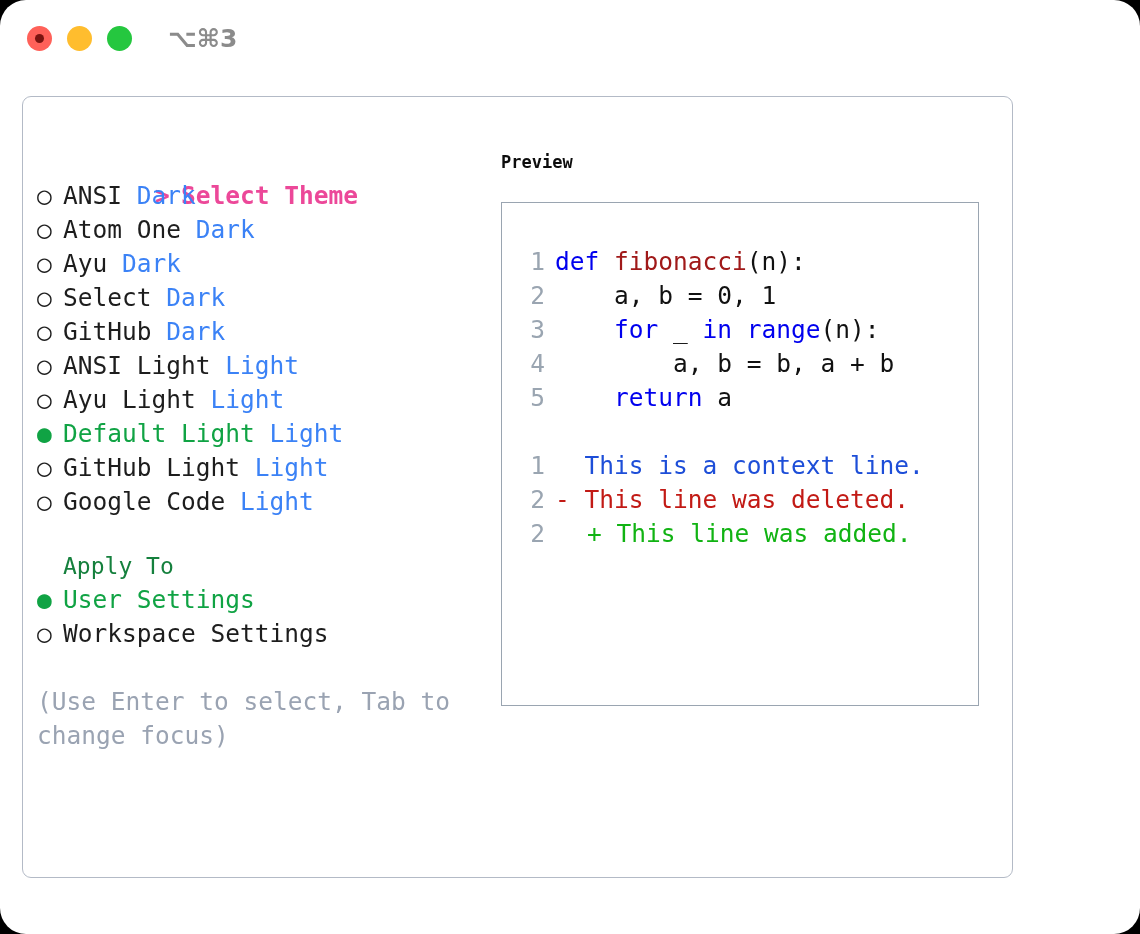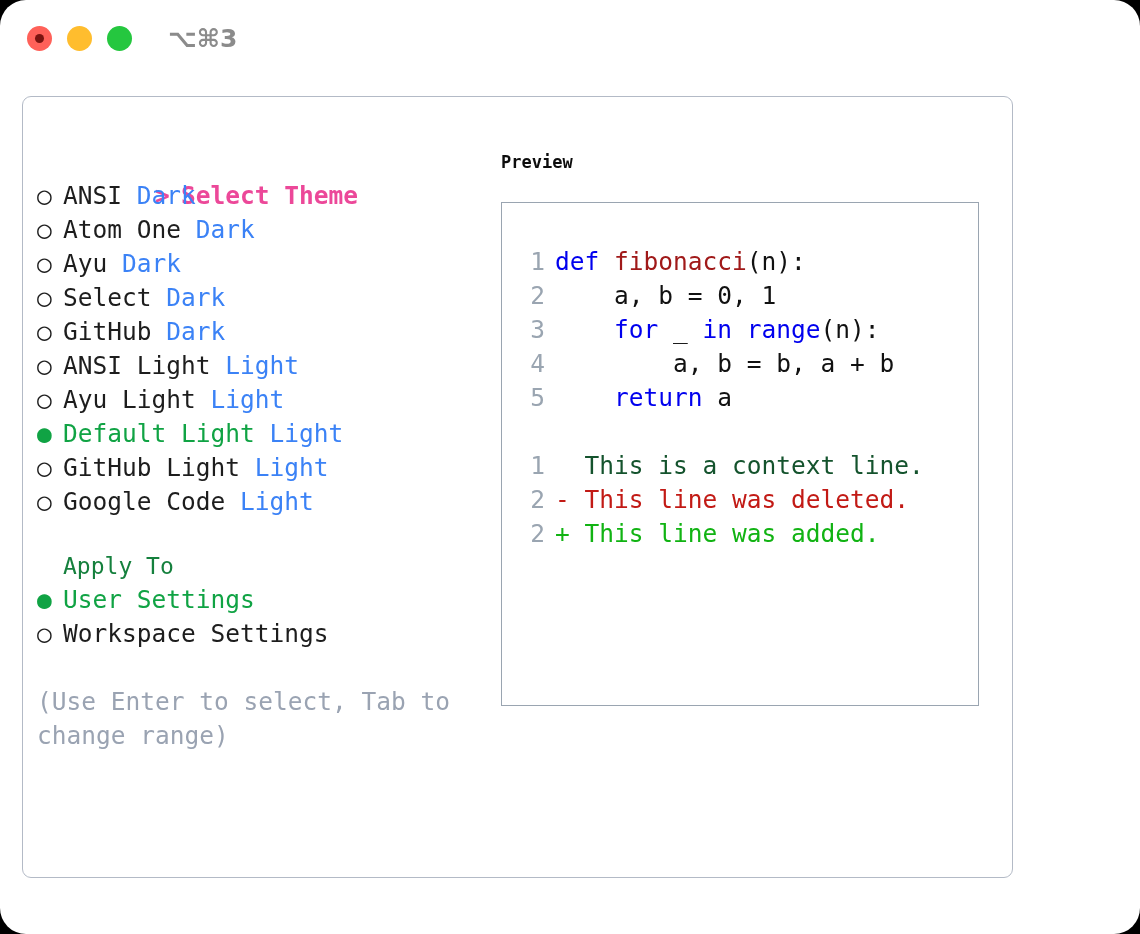--- a/index.html
+++ b/index.html
@@ -158,23 +158,23 @@
     display: inline-block;
     width: 26px;
     text-align: right;
     color: #9aa5b1;
     margin-right: 10px;
   }
   .kw   { color: #0000ee; }
   .fn   { color: #a01919; }
   .pl   { color: #111111; }
   .blank-line { height: 34px; }
-  .ctx  { color: #14532d; }
+  .ctx  { color: #1d4ed8; }
   .del  { color: #c21a15; }
-  .add  { color: #11b313; }
+  .add  { color: #11b313; margin-left: 32px; }
 </style>
 </head>
 <body>
 
 <div id="window">
 
   <div id="titlebar">
     <div class="light red">
       <span class="dot"></span>
     </div>
@@ -206,21 +206,21 @@
 
       <div class="spacer-sm"></div>
 
       <div class="section-label">Apply To</div>
 
       <div id="apply-rows">
           <div class="row"><span class="marker sel-dot">●</span><span class="sel">User Settings</span></div>
           <div class="row"><span class="marker">○</span><span>Workspace Settings</span></div>
         </div>
 
-      <div id="hint">(Use Enter to select, Tab to change range)</div>
+      <div id="hint">(Use Enter to select, Tab to change focus)</div>
     </div>
 
     <div id="right-col">
       <div id="preview-title">Preview</div>
       <div id="preview-box">
         <div id="code"><div class="cline"><span class="ln">1</span><span class="kw">def </span><span class="fn">fibonacci</span><span class="pl">(n):</span></div><div class="cline"><span class="ln">2</span><span class="pl">    a, b = 0, 1</span></div><div class="cline"><span class="ln">3</span><span class="pl">    </span><span class="kw">for</span><span class="pl"> _ </span><span class="kw">in</span><span class="pl"> </span><span class="kw">range</span><span class="pl">(n):</span></div><div class="cline"><span class="ln">4</span><span class="pl">        a, b = b, a + b</span></div><div class="cline"><span class="ln">5</span><span class="pl">    </span><span class="kw">return</span><span class="pl"> a</span></div><div class="blank-line"></div><div class="cline"><span class="ln">1</span><span class="ctx">  This is a context line.</span></div><div class="cline"><span class="ln">2</span><span class="del">- This line was deleted.</span></div><div class="cline"><span class="ln">2</span><span class="add">+ This line was added.</span></div></div>
       </div>
     </div>
 
   </div>

